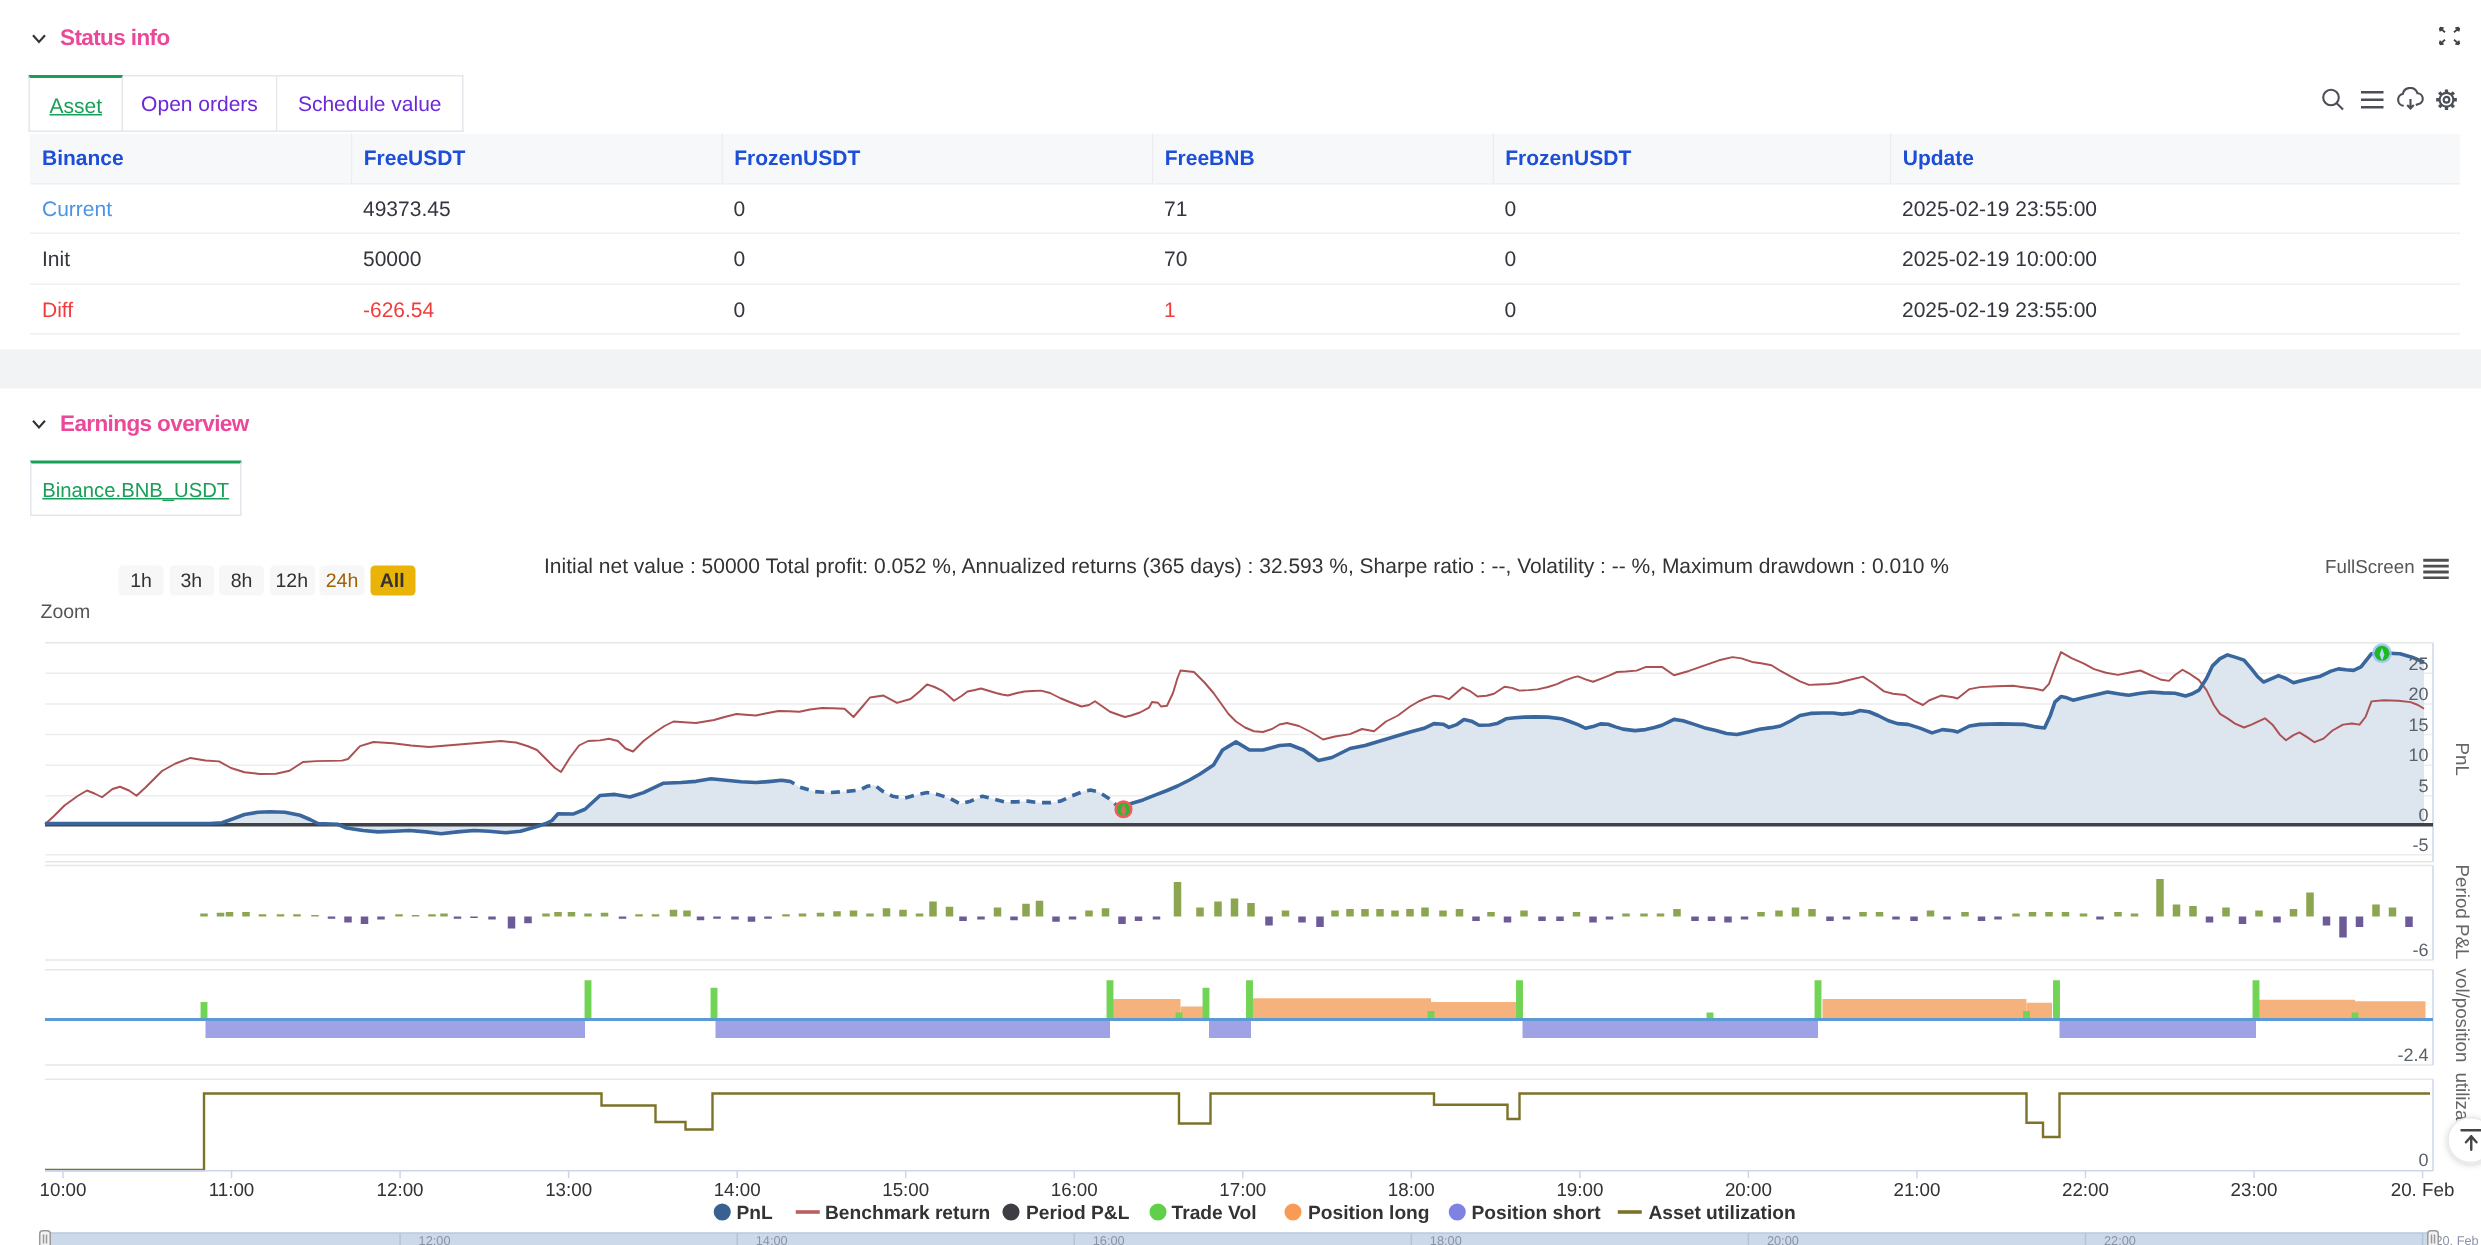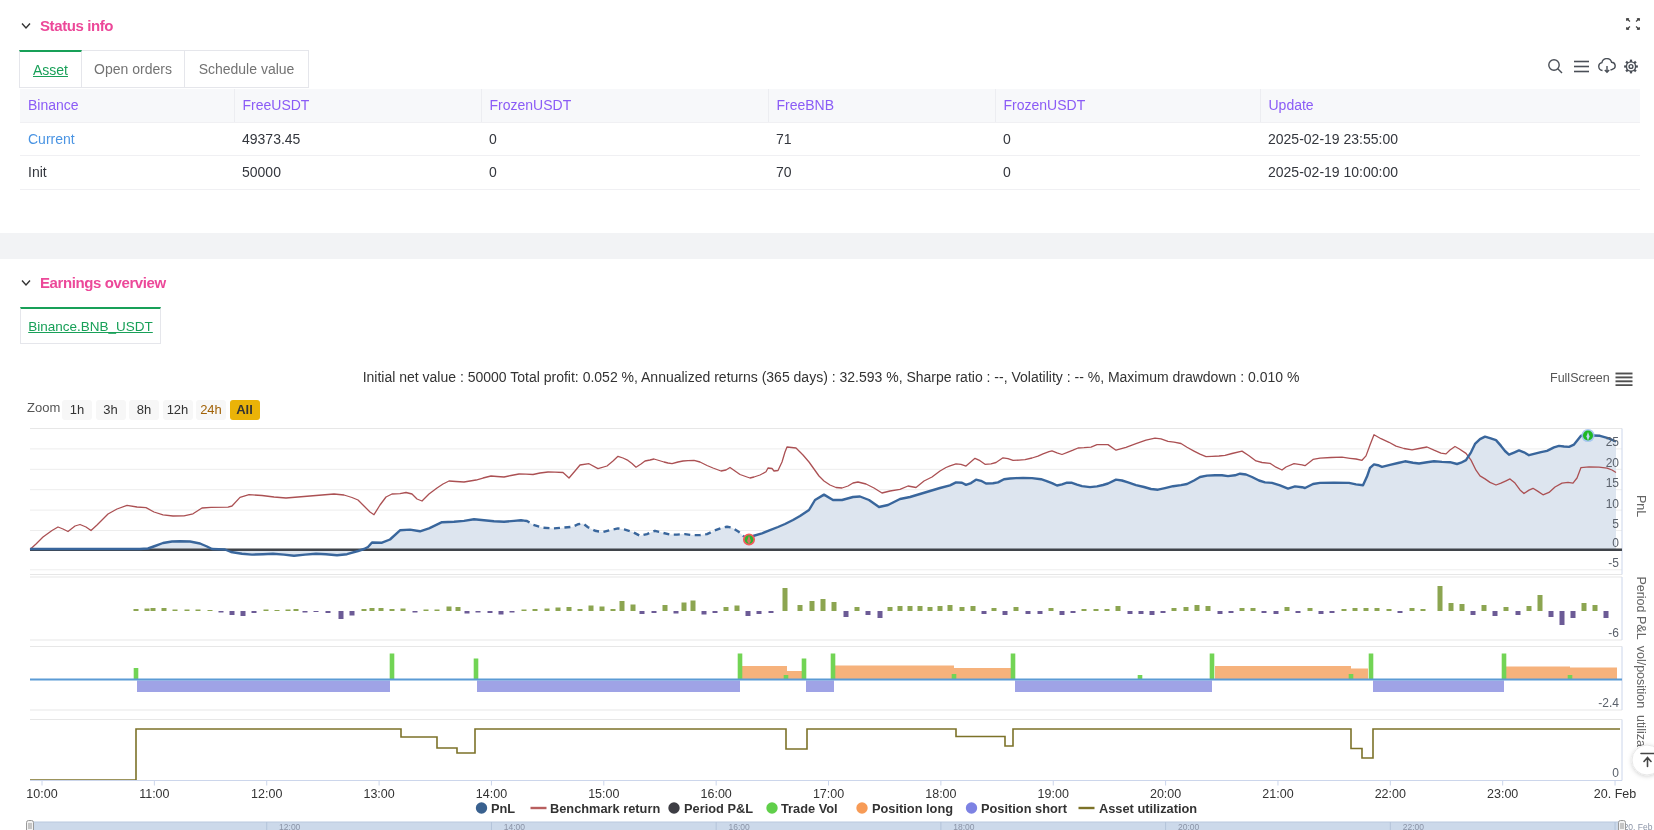--- a/index.html
+++ b/index.html
@@ -3,31 +3,31 @@
 <meta charset="utf-8">
 <style>
 * { margin:0; padding:0; box-sizing:border-box; }
 html,body { width:1654px; height:830px; overflow:hidden; background:#fff;
   font-family:"Liberation Sans", sans-serif; }
 .abs { position:absolute; }
 #page { position:relative; width:1654px; height:830px; }
 .sec-title { font-size:15px; font-weight:bold; color:#ec4899; letter-spacing:-0.4px; }
 .tab { position:absolute; top:0; height:38px; border:1px solid #e5e6eb; border-left:none;
   background:#fff; display:flex; align-items:center; justify-content:center;
-  font-size:14px; color:#737373; }
+  font-size:14px; color:#6d28d9; }
 .tab.first { border-left:1px solid #e5e6eb; }
 .tab.active { border-top:2px solid #18a058; color:#18a058;text-decoration:underline; }
 table.t { position:absolute; left:20px; top:89px; border-collapse:collapse; table-layout:fixed;
   font-size:14px; color:#33363d; }
 table.t th, table.t td { height:33.4px; padding:0 0 0 8px; text-align:left; font-weight:normal;
   border-bottom:1px solid #f0f0f3; white-space:nowrap; overflow:hidden; }
-table.t th { background:#f7f8fa; font-weight:normal; color:#8b5cf6; border-right:1px solid #ecedf1; }
+table.t th { background:#f7f8fa; font-weight:bold; color:#1d4ed8; border-right:1px solid #ecedf1; }
 table.t th:last-child { border-right:none; }
-.zbtn { position:absolute; top:400px; height:19.6px; border-radius:3px; background:#f7f7f7;
-  font-size:13px; color:#333; display:flex; align-items:center; justify-content:center; }
+.zbtn { position:absolute; top:377px; height:19.6px; border-radius:3px; background:#f7f7f7;
+  font-size:13px; color:#333; display:flex; align-items:center; justify-content:center;margin-left:17px; }
 .ic { stroke:#4a4f57; fill:none; stroke-width:1.4; }
 </style>
 </head>
 <body>
 <div id="page">
 
   <svg class="abs" style="left:20px;top:20px" width="12" height="12" viewBox="0 0 12 12">
       <path d="M2 3.5 L6 8 L10 3.5" fill="none" stroke="#333" stroke-width="1.4"></path>
     </svg>
   <div class="abs sec-title" style="left:40px;top:17px">Status info</div>
@@ -96,20 +96,28 @@
           <td>0</td>
           <td>2025-02-19 23:55:00</td>
         </tr>
     <tr>
           <td>Init</td>
           <td>50000</td>
           <td>0</td>
           <td>70</td>
           <td>0</td>
           <td>2025-02-19 10:00:00</td>
+        </tr>
+    <tr>
+          <td style="color:#f23c3c">Diff</td>
+          <td style="color:#f23c3c">-626.54</td>
+          <td>0</td>
+          <td style="color:#f23c3c">1</td>
+          <td>0</td>
+          <td>2025-02-19 23:55:00</td>
         </tr>
   </tbody>
     </table>
 
   <div class="abs" style="left:0;top:233px;width:1654px;height:26px;background:#f2f3f5"></div>
 
   <svg class="abs" style="left:20px;top:277px" width="12" height="12" viewBox="0 0 12 12">
       <path d="M2 3.5 L6 8 L10 3.5" fill="none" stroke="#333" stroke-width="1.4"></path>
     </svg>
   <div class="abs sec-title" style="left:40px;top:274px">Earnings overview</div>

